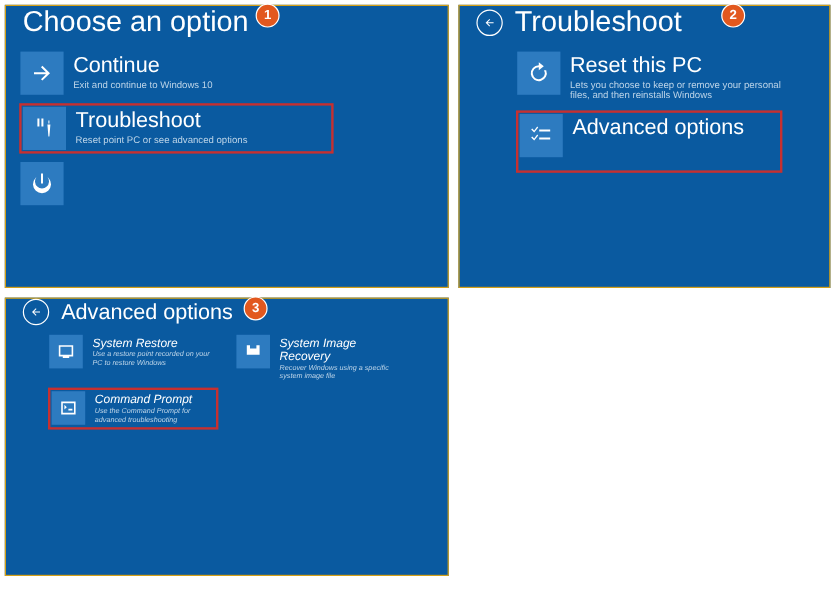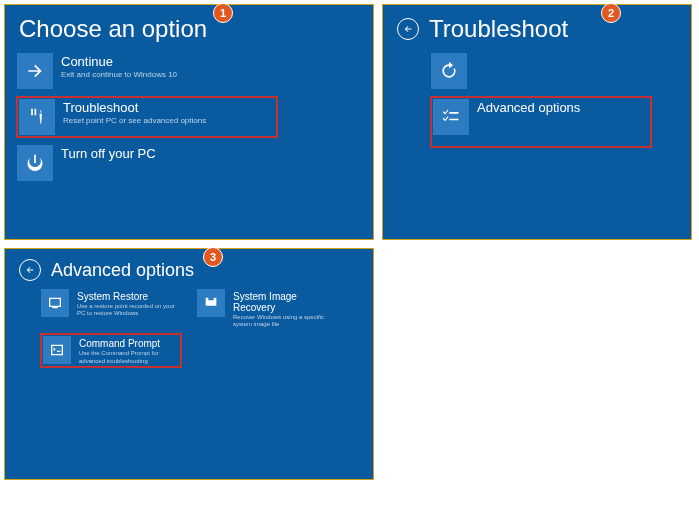--- a/index.html
+++ b/index.html
@@ -38,21 +38,21 @@
     align-items: center;
     justify-content: center;
     z-index: 10;
   }
   .b1 { top: -2px; left: 208px; }
   .b2 { top: -2px; left: 218px; }
   .b3 { top: -2px; left: 198px; }
   .panel-head {
     display: flex;
     align-items: center;
-    padding: 10px 14px 4px 14px;
+    padding: 0 14px 4px 14px;
     gap: 10px;
   }
   .back-btn {
     width: 22px; height: 22px;
     border: 1.5px solid #fff;
     border-radius: 50%;
     display: flex;
     align-items: center;
     justify-content: center;
     font-size: 12px;
@@ -62,33 +62,33 @@
   .p3 .head-title { font-size: 18px; font-weight: 300; }
   .tiles { padding: 6px 12px; }
   .tile {
     display: flex;
     align-items: flex-start;
     margin-bottom: 8px;
     width: 260px;
   }
   .p2 .tile { width: 220px; margin-left: 36px; }
   .p3 .tiles { display: flex; flex-wrap: wrap; column-gap: 16px; padding: 4px 8px 4px 36px; }
-  .p3 .tile { width: 140px; margin-bottom: 6px; }
+  .p3 .tile { width: 140px; margin-bottom: 6px; font-style: italic; }
   .tile-icon {
     width: 36px; height: 36px;
     background: #2d7bc0;
     flex-shrink: 0;
     display: flex;
     align-items: center;
     justify-content: center;
     margin-right: 8px;
   }
   .p3 .tile-icon { width: 28px; height: 28px; }
   .tile-text { padding-top: 2px; }
-  .tile-title { font-size: 13px; font-weight: 400; line-height: 1.1; }
+  .tile-title { font-size: 18px; font-weight: 400; line-height: 1.1; }
   .p3 .tile-title { font-size: 10px; }
   .tile-sub { font-size: 8px; color: #bcd4e8; line-height: 1.2; margin-top: 1px; }
   .p3 .tile-sub { font-size: 6px; }
   .highlight { outline: 2px solid #c73030; outline-offset: -1px; padding:2px 2px; }
   .svg-icon { fill: #fff; }
 </style>
 </head>
 <body>
 
 <div class="grid">
@@ -120,23 +120,20 @@
           <div class="tile-title">Troubleshoot</div>
           <div class="tile-sub">Reset point PC or see advanced options</div>
         </div>
       </div>
       <div class="tile">
         <div class="tile-icon">
           <svg width="20" height="20" viewBox="0 0 24 24" class="svg-icon">
               <path d="M11 2h2v10h-2V2zm6.5 3.5l1.4 1.4A9 9 0 1 1 5.1 6.9l1.4-1.4A7 7 0 1 0 17.5 5.5z"></path>
             </svg>
         </div>
-        <div class="tile-text">
-          <div class="tile-title">Turn off your PC</div>
-        </div>
       </div>
     </div>
   </div>
 
   <div class="panel p2">
     <div class="badge b2">2</div>
     <div class="panel-head">
       <div class="back-btn">
         <svg width="10" height="10" viewBox="0 0 24 24" class="svg-icon">
             <path d="M20 11H8l5-5-1.4-1.4L4 12l7.6 7.4L13 18l-5-5h12z"></path>
@@ -144,20 +141,24 @@
       </div>
       <div class="head-title">Troubleshoot</div>
     </div>
     <div class="tiles">
       <div class="tile">
         <div class="tile-icon">
           <svg width="20" height="20" viewBox="0 0 24 24" class="svg-icon">
               <path d="M12 4a8 8 0 1 0 7.4 5h-2.2A6 6 0 1 1 12 6v3l5-4-5-4v3z"></path>
             </svg>
         </div>
+        <div class="tile-text">
+          <div class="tile-title">Reset this PC</div>
+          <div class="tile-sub">Lets you choose to keep or remove your personal files, and then reinstalls Windows</div>
+        </div>
       </div>
       <div class="tile highlight" style="padding-bottom:12px;">
         <div class="tile-icon">
           <svg width="20" height="20" viewBox="0 0 24 24" class="svg-icon">
               <path d="M3 5l2 2 3-4 1 1-4 5-3-3 1-1zm7 1h11v2H10V6zM3 13l2 2 3-4 1 1-4 5-3-3 1-1zm7 1h11v2H10v-2z"></path>
             </svg>
         </div>
         <div class="tile-text">
           <div class="tile-title">Advanced options</div>
         </div>

